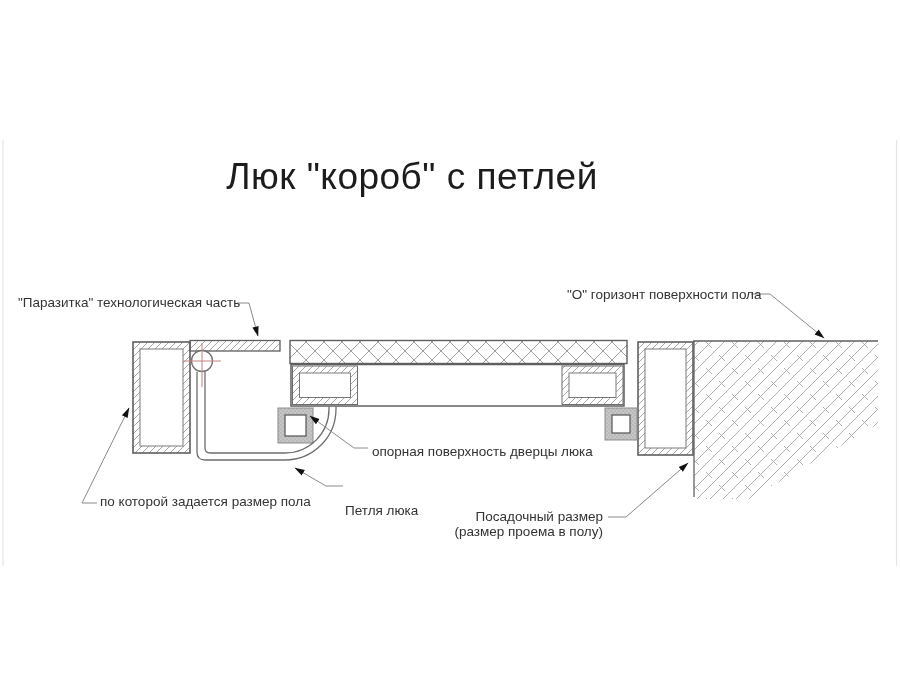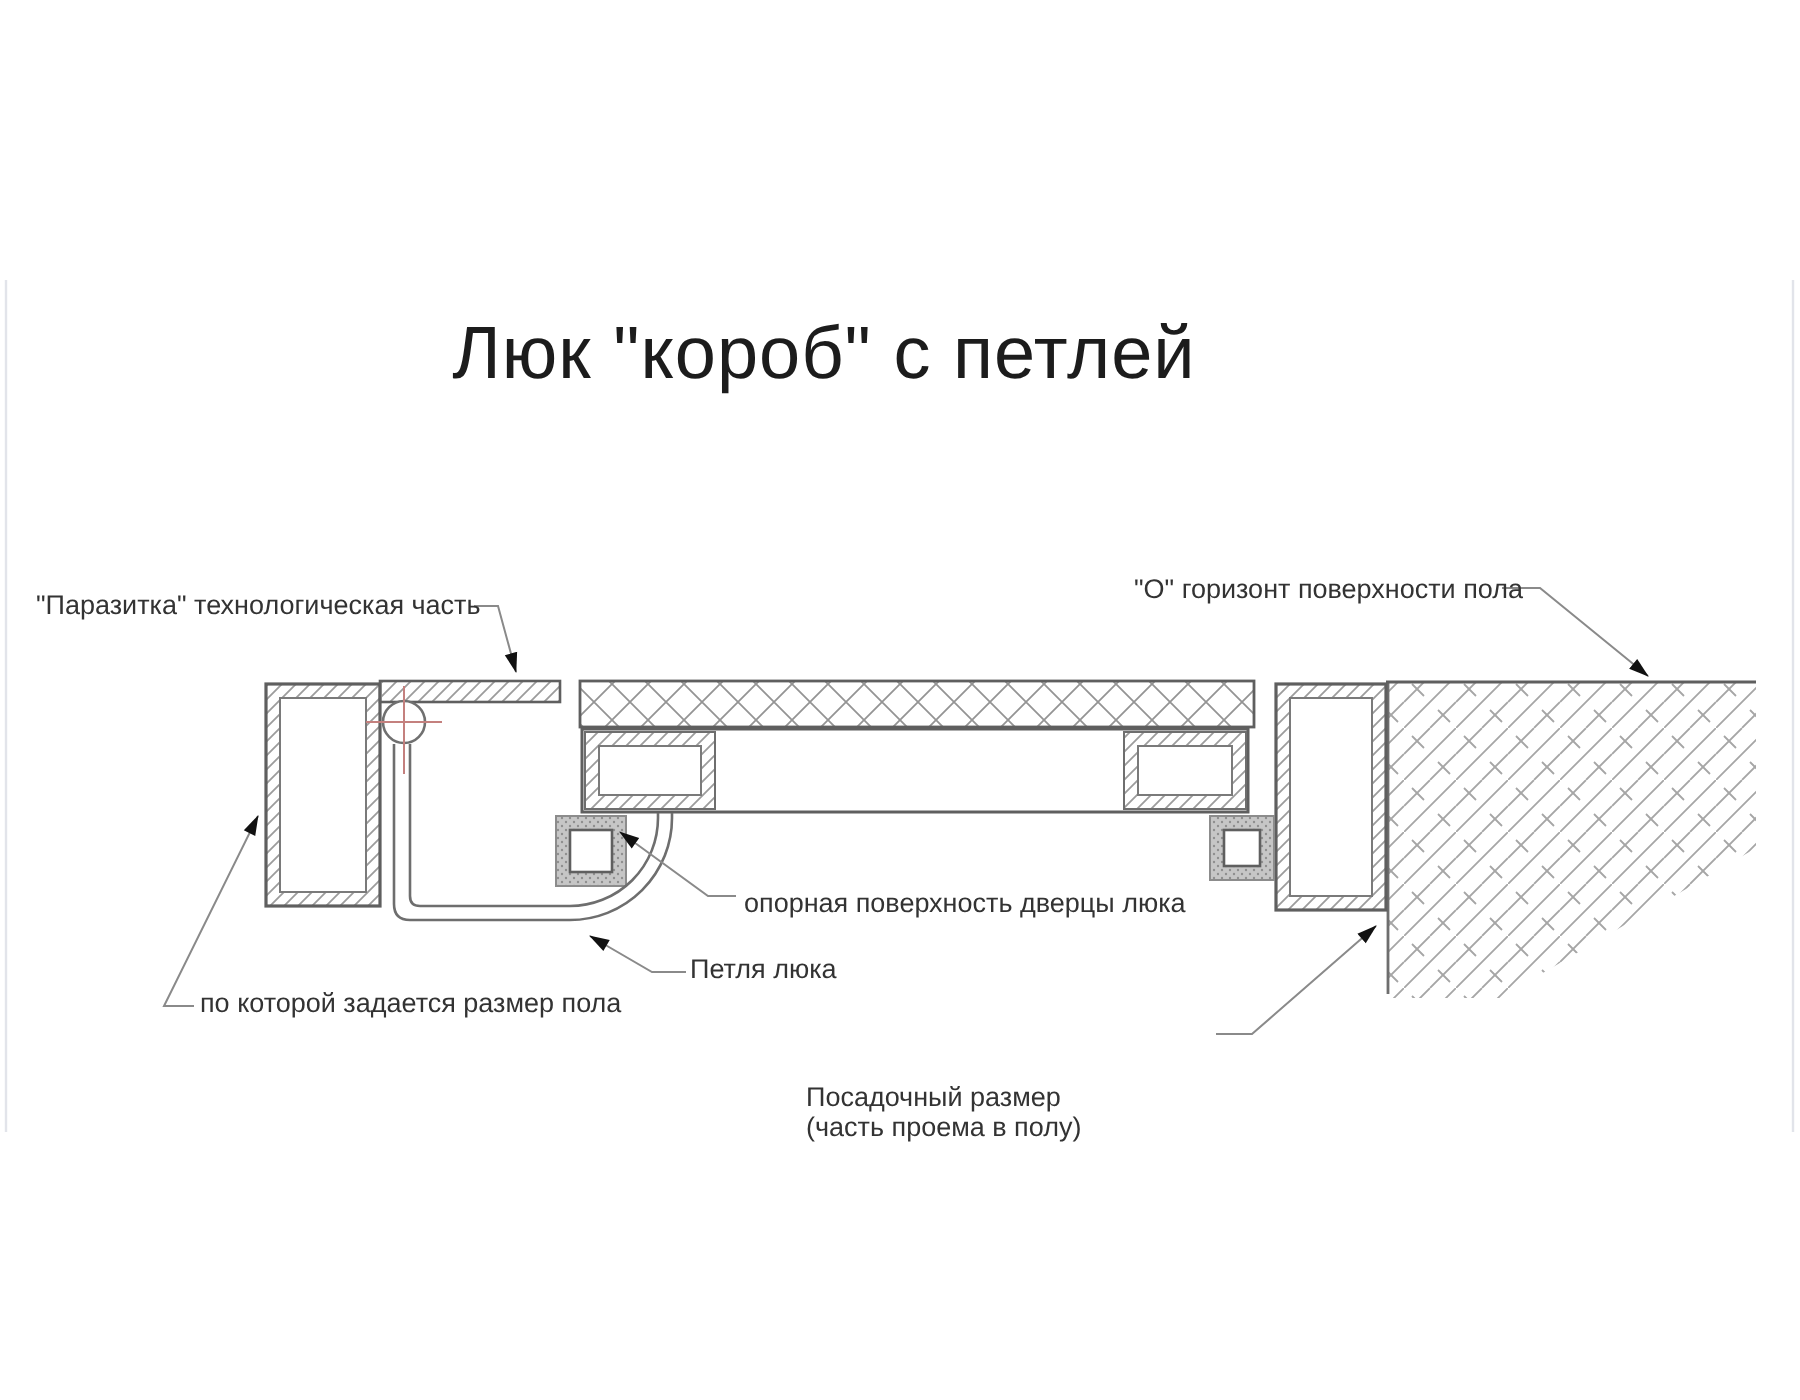--- a/index.html
+++ b/index.html
@@ -22,21 +22,21 @@
   .lbl2{white-space:normal;}
   #title{
     position:absolute;
     left:0;top:156px;width:824px;
     text-align:center;
     font-size:37px;
     color:#1c1c1c;
     letter-spacing:0.5px;
     z-index:2;
   }
-  .right-align{margin-top:32px;}
+  .right-align{text-align:right;}
 </style>
 </head>
 <body>
 
 <div id="stage">
 
   <div id="title">Люк "короб" с петлей</div>
 
   <svg id="drawing" width="900" height="700" viewBox="0 0 900 700" xmlns="http://www.w3.org/2000/svg">
     <defs>
@@ -124,24 +124,24 @@
       <path marker-end="url(#arrow)" d="M608,517 L626,517 L688,463"></path>
     </g>
   </svg>
 
   <div class="lbl" style="left:18px;top:295px;">"Паразитка" технологическая часть</div>
 
   <div class="lbl" style="left:567px;top:287px;">"О" горизонт поверхности пола</div>
 
   <div class="lbl" style="left:372px;top:444px;">опорная поверхность дверцы люка</div>
 
-  <div class="lbl" style="left:345px;top:477px;">Петля люка</div>
+  <div class="lbl" style="left:345px;top:503px;">Петля люка</div>
 
   <div class="lbl lbl2" style="left:100px;top:494px;">
     <div>по которой задается размер пола</div>
   </div>
 
   <div class="lbl lbl2 right-align" style="left:403px;top:509px;width:200px;">
     <div>Посадочный размер</div>
-    <div>(часть проема в полу)</div>
+    <div>(размер проема в полу)</div>
   </div>
 
 </div>
 
 </body></html>

